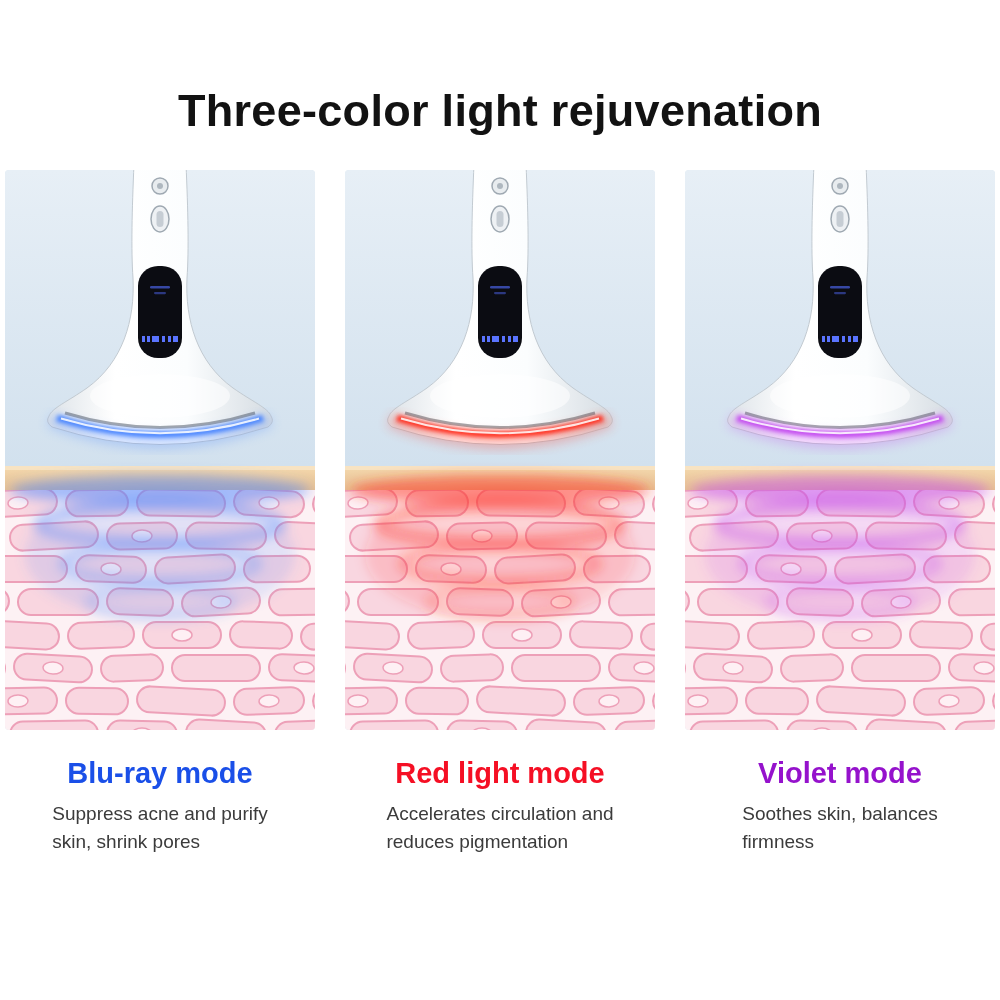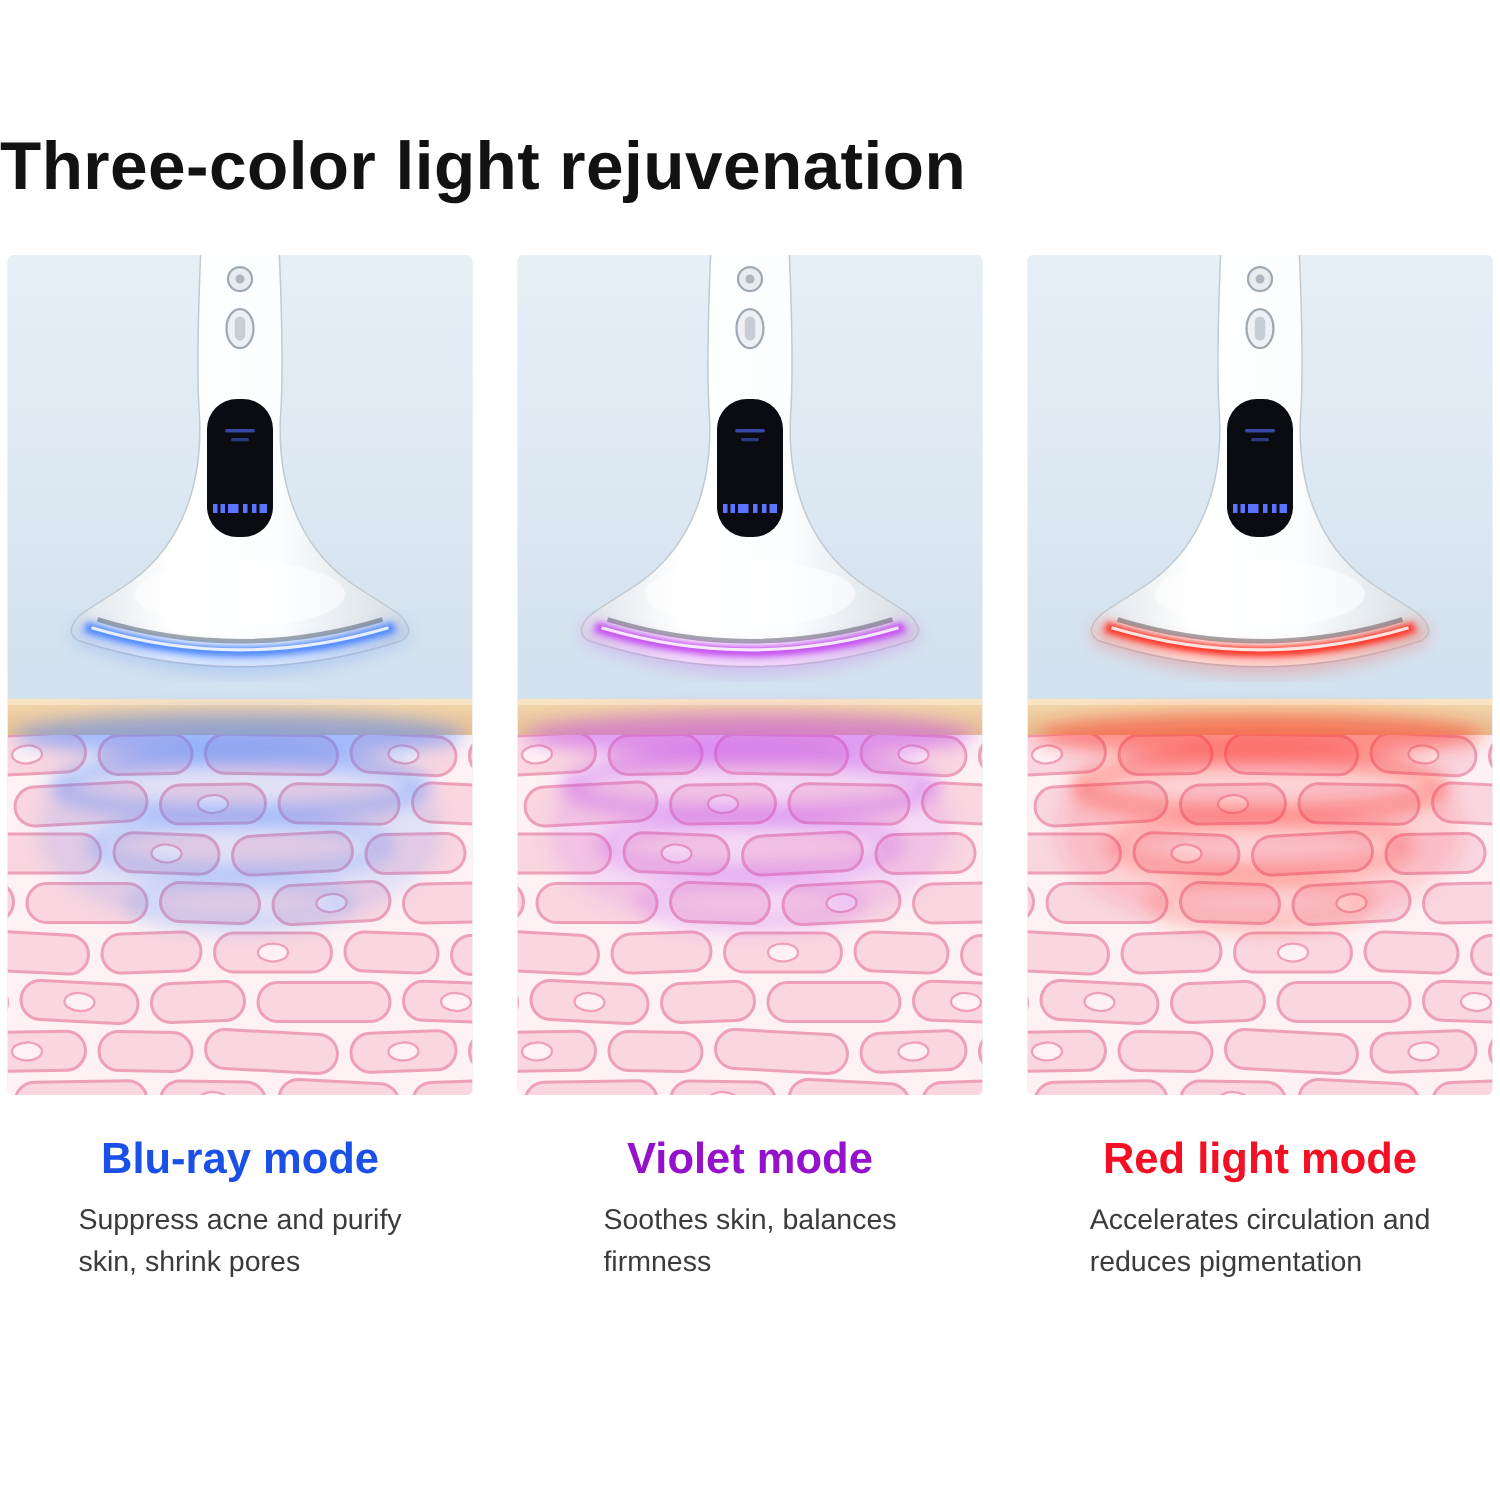--- a/index.html
+++ b/index.html
@@ -1,17 +1,17 @@
 <!DOCTYPE html>
 <html><head>
 <meta charset="utf-8">
 <style>
   *{margin:0;padding:0;box-sizing:border-box}
   html,body{width:1000px;height:1000px;background:#ffffff;font-family:"Liberation Sans",sans-serif;overflow:hidden}
-  .page-title{margin-top:85px;text-align:left;font-size:45px;font-weight:600;color:#121212;letter-spacing:.3px}
+  .page-title{margin-top:85px;text-align:center;font-size:45px;font-weight:600;color:#121212;letter-spacing:.3px}
   .panels{display:flex;justify-content:center;gap:20px;margin-top:33px}
   .panel{width:328px;display:flex;flex-direction:column;align-items:center}
   .graphic{width:310px;height:560px;border-radius:4px;overflow:hidden;background:#dde9f2}
   .graphic svg{display:block}
   .mode-title{margin-top:27px;font-size:29px;font-weight:700;text-align:center}
   .mode-desc{margin-top:10px;font-size:19px;line-height:1.45;color:#3b3b3b;text-align:left;white-space:pre-line;max-width:300px}
 </style>
 </head>
 <body>
 
@@ -220,43 +220,43 @@
     </div>
     <h2 class="mode-title" style="color: rgb(26, 79, 232);">Blu-ray mode</h2>
     <p class="mode-desc">Suppress acne and purify
 skin, shrink pores</p>
   </section>
 
   <section class="panel">
     <div class="graphic">
       <svg width="310" height="560" viewBox="0 0 310 560" xmlns="http://www.w3.org/2000/svg">
   <defs>
-    <linearGradient id="bgp2" x1="0" y1="0" x2="0" y2="1">
+    <linearGradient id="bgp1" x1="0" y1="0" x2="0" y2="1">
       <stop offset="0" stop-color="#e7eff6"></stop>
               <stop offset="1" stop-color="#d2e1ee"></stop>
     </linearGradient>
-    <linearGradient id="devp2" x1="0" y1="0" x2="1" y2="0">
+    <linearGradient id="devp1" x1="0" y1="0" x2="1" y2="0">
       <stop offset="0" stop-color="#dde3e8"></stop>
               <stop offset="0.3" stop-color="#ffffff"></stop>
       <stop offset="0.62" stop-color="#fbfdfe"></stop>
               <stop offset="1" stop-color="#d5dce2"></stop>
     </linearGradient>
-    <linearGradient id="tanp2" x1="0" y1="0" x2="0" y2="1">
+    <linearGradient id="tanp1" x1="0" y1="0" x2="0" y2="1">
       <stop offset="0" stop-color="#f4d9ae"></stop>
               <stop offset="1" stop-color="#e6bf92"></stop>
     </linearGradient>
-    <filter id="blurp2" x="-60%" y="-60%" width="220%" height="220%">
+    <filter id="blurp1" x="-60%" y="-60%" width="220%" height="220%">
               <feGaussianBlur stdDeviation="6"></feGaussianBlur>
             </filter>
-    <filter id="blur2p2" x="-60%" y="-60%" width="220%" height="220%">
+    <filter id="blur2p1" x="-60%" y="-60%" width="220%" height="220%">
               <feGaussianBlur stdDeviation="2"></feGaussianBlur>
             </filter>
   </defs>
 
-  <rect x="0" y="0" width="310" height="296" fill="url(#bgp2)"></rect>
+  <rect x="0" y="0" width="310" height="296" fill="url(#bgp1)"></rect>
   <rect x="0" y="296" width="310" height="264" fill="#fdf1f4"></rect>
   <g transform="rotate(-3 13 333)">
             <rect x="-26" y="320" width="78" height="26" rx="13" fill="#f9d6e0" stroke="#eda0b8" stroke-width="2"></rect>
             <ellipse cx="13" cy="333" rx="10" ry="6" fill="#fef0f4" stroke="#eda0b8" stroke-width="1.5"></ellipse>
           </g>
           <g transform="rotate(-1 92 333)">
             <rect x="61" y="320" width="62" height="26" rx="13" fill="#f9d6e0" stroke="#eda0b8" stroke-width="2"></rect>
           </g>
           <g transform="rotate(1 176 333)">
             <rect x="132" y="320" width="88" height="26" rx="13" fill="#f9d6e0" stroke="#eda0b8" stroke-width="2"></rect>
@@ -377,37 +377,37 @@
           <g transform="rotate(1 137 564)">
             <rect x="102" y="551" width="70" height="26" rx="13" fill="#f9d6e0" stroke="#eda0b8" stroke-width="2"></rect>
             <ellipse cx="137" cy="564" rx="10" ry="6" fill="#fef0f4" stroke="#eda0b8" stroke-width="1.5"></ellipse>
           </g>
           <g transform="rotate(3 221 564)">
             <rect x="181" y="551" width="80" height="26" rx="13" fill="#f9d6e0" stroke="#eda0b8" stroke-width="2"></rect>
           </g>
           <g transform="rotate(-2 303 564)">
             <rect x="270" y="551" width="66" height="26" rx="13" fill="#f9d6e0" stroke="#eda0b8" stroke-width="2"></rect>
           </g>
-  <rect x="0" y="296" width="310" height="24" fill="url(#tanp2)"></rect>
+  <rect x="0" y="296" width="310" height="24" fill="url(#tanp1)"></rect>
   <rect x="0" y="296" width="310" height="4" fill="#f8e3c2"></rect>
 
-  <g filter="url(#blurp2)">
-    <ellipse cx="155" cy="320" rx="150" ry="15" fill="#c44cf0" opacity="0.5"></ellipse>
-    <ellipse cx="155" cy="385" rx="135" ry="65" fill="#c44cf0" opacity="0.15"></ellipse>
-    <ellipse cx="155" cy="354" rx="122" ry="18" fill="none" stroke="#c44cf0" stroke-width="9" opacity="0.45"></ellipse>
-    <ellipse cx="155" cy="394" rx="98" ry="17" fill="none" stroke="#c44cf0" stroke-width="8" opacity="0.35"></ellipse>
-    <ellipse cx="155" cy="432" rx="72" ry="14" fill="none" stroke="#c44cf0" stroke-width="7" opacity="0.25"></ellipse>
+  <g filter="url(#blurp1)">
+    <ellipse cx="155" cy="320" rx="150" ry="15" fill="#ff3222" opacity="0.5"></ellipse>
+    <ellipse cx="155" cy="385" rx="135" ry="65" fill="#ff3222" opacity="0.15"></ellipse>
+    <ellipse cx="155" cy="354" rx="122" ry="18" fill="none" stroke="#ff3222" stroke-width="9" opacity="0.45"></ellipse>
+    <ellipse cx="155" cy="394" rx="98" ry="17" fill="none" stroke="#ff3222" stroke-width="8" opacity="0.35"></ellipse>
+    <ellipse cx="155" cy="432" rx="72" ry="14" fill="none" stroke="#ff3222" stroke-width="7" opacity="0.25"></ellipse>
   </g>
 
   <g>
-    <path d="M129 -6 C127 40 126 80 128 108 C130 150 118 192 82 218 C62 232 47 238 44 246 Q40 252 47 257 Q155 292 263 257 Q270 252 266 246 C263 238 248 232 228 218 C192 192 180 150 182 108 C184 80 183 40 181 -6 Z" fill="url(#devp2)" stroke="#c2cad1" stroke-width="1"></path>
+    <path d="M129 -6 C127 40 126 80 128 108 C130 150 118 192 82 218 C62 232 47 238 44 246 Q40 252 47 257 Q155 292 263 257 Q270 252 266 246 C263 238 248 232 228 218 C192 192 180 150 182 108 C184 80 183 40 181 -6 Z" fill="url(#devp1)" stroke="#c2cad1" stroke-width="1"></path>
     <ellipse cx="155" cy="226" rx="70" ry="22" fill="#ffffff" opacity="0.55"></ellipse>
     <path d="M60 243 Q155 272 250 243" fill="none" stroke="#4a5058" stroke-width="3" opacity="0.5"></path>
-    <path d="M45 250 Q155 293 265 250" fill="none" stroke="#c44cf0" stroke-width="14" opacity="0.3" filter="url(#blurp2)"></path>
-    <path d="M52 248 Q155 281 258 248" fill="none" stroke="#c44cf0" stroke-width="7" filter="url(#blur2p2)"></path>
+    <path d="M45 250 Q155 293 265 250" fill="none" stroke="#ff3222" stroke-width="14" opacity="0.3" filter="url(#blurp1)"></path>
+    <path d="M52 248 Q155 281 258 248" fill="none" stroke="#ff3222" stroke-width="7" filter="url(#blur2p1)"></path>
     <path d="M56 248.5 Q155 278 254 248.5" fill="none" stroke="#ffffff" stroke-width="2" opacity="0.85"></path>
 
     <rect x="133" y="96" width="44" height="92" rx="20" fill="#0b0c12"></rect>
     <rect x="145" y="116" width="20" height="2.4" rx="1.2" fill="#4257c9" opacity="0.8"></rect>
     <rect x="149" y="122" width="12" height="2.2" rx="1.1" fill="#4257c9" opacity="0.6"></rect>
     <g fill="#5a74ff">
       <rect x="137" y="166" width="3" height="6"></rect>
       <rect x="142" y="166" width="3" height="6"></rect>
       <rect x="147" y="166" width="7" height="6"></rect>
       <rect x="157" y="166" width="3" height="6"></rect>
@@ -415,52 +415,52 @@
       <rect x="168" y="166" width="5" height="6"></rect>
     </g>
 
     <circle cx="155" cy="16" r="8" fill="#e8ecef" stroke="#9fa9b2" stroke-width="1.5"></circle>
     <circle cx="155" cy="16" r="3" fill="#aeb7bf"></circle>
     <ellipse cx="155" cy="49" rx="9" ry="13" fill="#eef1f4" stroke="#9fa9b2" stroke-width="1.5"></ellipse>
     <rect x="151.5" y="41" width="7" height="16" rx="3.5" fill="#c6cdd4"></rect>
   </g>
         </svg>
     </div>
-    <h2 class="mode-title" style="color: rgb(149, 18, 204);">Violet mode</h2>
-    <p class="mode-desc">Soothes skin, balances
-firmness</p>
+    <h2 class="mode-title" style="color: rgb(245, 15, 36);">Red light mode</h2>
+    <p class="mode-desc">Accelerates circulation and
+reduces pigmentation</p>
   </section>
 
   <section class="panel">
     <div class="graphic">
       <svg width="310" height="560" viewBox="0 0 310 560" xmlns="http://www.w3.org/2000/svg">
   <defs>
-    <linearGradient id="bgp1" x1="0" y1="0" x2="0" y2="1">
+    <linearGradient id="bgp2" x1="0" y1="0" x2="0" y2="1">
       <stop offset="0" stop-color="#e7eff6"></stop>
               <stop offset="1" stop-color="#d2e1ee"></stop>
     </linearGradient>
-    <linearGradient id="devp1" x1="0" y1="0" x2="1" y2="0">
+    <linearGradient id="devp2" x1="0" y1="0" x2="1" y2="0">
       <stop offset="0" stop-color="#dde3e8"></stop>
               <stop offset="0.3" stop-color="#ffffff"></stop>
       <stop offset="0.62" stop-color="#fbfdfe"></stop>
               <stop offset="1" stop-color="#d5dce2"></stop>
     </linearGradient>
-    <linearGradient id="tanp1" x1="0" y1="0" x2="0" y2="1">
+    <linearGradient id="tanp2" x1="0" y1="0" x2="0" y2="1">
       <stop offset="0" stop-color="#f4d9ae"></stop>
               <stop offset="1" stop-color="#e6bf92"></stop>
     </linearGradient>
-    <filter id="blurp1" x="-60%" y="-60%" width="220%" height="220%">
+    <filter id="blurp2" x="-60%" y="-60%" width="220%" height="220%">
               <feGaussianBlur stdDeviation="6"></feGaussianBlur>
             </filter>
-    <filter id="blur2p1" x="-60%" y="-60%" width="220%" height="220%">
+    <filter id="blur2p2" x="-60%" y="-60%" width="220%" height="220%">
               <feGaussianBlur stdDeviation="2"></feGaussianBlur>
             </filter>
   </defs>
 
-  <rect x="0" y="0" width="310" height="296" fill="url(#bgp1)"></rect>
+  <rect x="0" y="0" width="310" height="296" fill="url(#bgp2)"></rect>
   <rect x="0" y="296" width="310" height="264" fill="#fdf1f4"></rect>
   <g transform="rotate(-3 13 333)">
             <rect x="-26" y="320" width="78" height="26" rx="13" fill="#f9d6e0" stroke="#eda0b8" stroke-width="2"></rect>
             <ellipse cx="13" cy="333" rx="10" ry="6" fill="#fef0f4" stroke="#eda0b8" stroke-width="1.5"></ellipse>
           </g>
           <g transform="rotate(-1 92 333)">
             <rect x="61" y="320" width="62" height="26" rx="13" fill="#f9d6e0" stroke="#eda0b8" stroke-width="2"></rect>
           </g>
           <g transform="rotate(1 176 333)">
             <rect x="132" y="320" width="88" height="26" rx="13" fill="#f9d6e0" stroke="#eda0b8" stroke-width="2"></rect>
@@ -581,37 +581,37 @@
           <g transform="rotate(1 137 564)">
             <rect x="102" y="551" width="70" height="26" rx="13" fill="#f9d6e0" stroke="#eda0b8" stroke-width="2"></rect>
             <ellipse cx="137" cy="564" rx="10" ry="6" fill="#fef0f4" stroke="#eda0b8" stroke-width="1.5"></ellipse>
           </g>
           <g transform="rotate(3 221 564)">
             <rect x="181" y="551" width="80" height="26" rx="13" fill="#f9d6e0" stroke="#eda0b8" stroke-width="2"></rect>
           </g>
           <g transform="rotate(-2 303 564)">
             <rect x="270" y="551" width="66" height="26" rx="13" fill="#f9d6e0" stroke="#eda0b8" stroke-width="2"></rect>
           </g>
-  <rect x="0" y="296" width="310" height="24" fill="url(#tanp1)"></rect>
+  <rect x="0" y="296" width="310" height="24" fill="url(#tanp2)"></rect>
   <rect x="0" y="296" width="310" height="4" fill="#f8e3c2"></rect>
 
-  <g filter="url(#blurp1)">
-    <ellipse cx="155" cy="320" rx="150" ry="15" fill="#ff3222" opacity="0.5"></ellipse>
-    <ellipse cx="155" cy="385" rx="135" ry="65" fill="#ff3222" opacity="0.15"></ellipse>
-    <ellipse cx="155" cy="354" rx="122" ry="18" fill="none" stroke="#ff3222" stroke-width="9" opacity="0.45"></ellipse>
-    <ellipse cx="155" cy="394" rx="98" ry="17" fill="none" stroke="#ff3222" stroke-width="8" opacity="0.35"></ellipse>
-    <ellipse cx="155" cy="432" rx="72" ry="14" fill="none" stroke="#ff3222" stroke-width="7" opacity="0.25"></ellipse>
+  <g filter="url(#blurp2)">
+    <ellipse cx="155" cy="320" rx="150" ry="15" fill="#c44cf0" opacity="0.5"></ellipse>
+    <ellipse cx="155" cy="385" rx="135" ry="65" fill="#c44cf0" opacity="0.15"></ellipse>
+    <ellipse cx="155" cy="354" rx="122" ry="18" fill="none" stroke="#c44cf0" stroke-width="9" opacity="0.45"></ellipse>
+    <ellipse cx="155" cy="394" rx="98" ry="17" fill="none" stroke="#c44cf0" stroke-width="8" opacity="0.35"></ellipse>
+    <ellipse cx="155" cy="432" rx="72" ry="14" fill="none" stroke="#c44cf0" stroke-width="7" opacity="0.25"></ellipse>
   </g>
 
   <g>
-    <path d="M129 -6 C127 40 126 80 128 108 C130 150 118 192 82 218 C62 232 47 238 44 246 Q40 252 47 257 Q155 292 263 257 Q270 252 266 246 C263 238 248 232 228 218 C192 192 180 150 182 108 C184 80 183 40 181 -6 Z" fill="url(#devp1)" stroke="#c2cad1" stroke-width="1"></path>
+    <path d="M129 -6 C127 40 126 80 128 108 C130 150 118 192 82 218 C62 232 47 238 44 246 Q40 252 47 257 Q155 292 263 257 Q270 252 266 246 C263 238 248 232 228 218 C192 192 180 150 182 108 C184 80 183 40 181 -6 Z" fill="url(#devp2)" stroke="#c2cad1" stroke-width="1"></path>
     <ellipse cx="155" cy="226" rx="70" ry="22" fill="#ffffff" opacity="0.55"></ellipse>
     <path d="M60 243 Q155 272 250 243" fill="none" stroke="#4a5058" stroke-width="3" opacity="0.5"></path>
-    <path d="M45 250 Q155 293 265 250" fill="none" stroke="#ff3222" stroke-width="14" opacity="0.3" filter="url(#blurp1)"></path>
-    <path d="M52 248 Q155 281 258 248" fill="none" stroke="#ff3222" stroke-width="7" filter="url(#blur2p1)"></path>
+    <path d="M45 250 Q155 293 265 250" fill="none" stroke="#c44cf0" stroke-width="14" opacity="0.3" filter="url(#blurp2)"></path>
+    <path d="M52 248 Q155 281 258 248" fill="none" stroke="#c44cf0" stroke-width="7" filter="url(#blur2p2)"></path>
     <path d="M56 248.5 Q155 278 254 248.5" fill="none" stroke="#ffffff" stroke-width="2" opacity="0.85"></path>
 
     <rect x="133" y="96" width="44" height="92" rx="20" fill="#0b0c12"></rect>
     <rect x="145" y="116" width="20" height="2.4" rx="1.2" fill="#4257c9" opacity="0.8"></rect>
     <rect x="149" y="122" width="12" height="2.2" rx="1.1" fill="#4257c9" opacity="0.6"></rect>
     <g fill="#5a74ff">
       <rect x="137" y="166" width="3" height="6"></rect>
       <rect x="142" y="166" width="3" height="6"></rect>
       <rect x="147" y="166" width="7" height="6"></rect>
       <rect x="157" y="166" width="3" height="6"></rect>
@@ -619,18 +619,18 @@
       <rect x="168" y="166" width="5" height="6"></rect>
     </g>
 
     <circle cx="155" cy="16" r="8" fill="#e8ecef" stroke="#9fa9b2" stroke-width="1.5"></circle>
     <circle cx="155" cy="16" r="3" fill="#aeb7bf"></circle>
     <ellipse cx="155" cy="49" rx="9" ry="13" fill="#eef1f4" stroke="#9fa9b2" stroke-width="1.5"></ellipse>
     <rect x="151.5" y="41" width="7" height="16" rx="3.5" fill="#c6cdd4"></rect>
   </g>
         </svg>
     </div>
-    <h2 class="mode-title" style="color: rgb(245, 15, 36);">Red light mode</h2>
-    <p class="mode-desc">Accelerates circulation and
-reduces pigmentation</p>
+    <h2 class="mode-title" style="color: rgb(149, 18, 204);">Violet mode</h2>
+    <p class="mode-desc">Soothes skin, balances
+firmness</p>
   </section>
 
 </div>
 
 </body></html>

